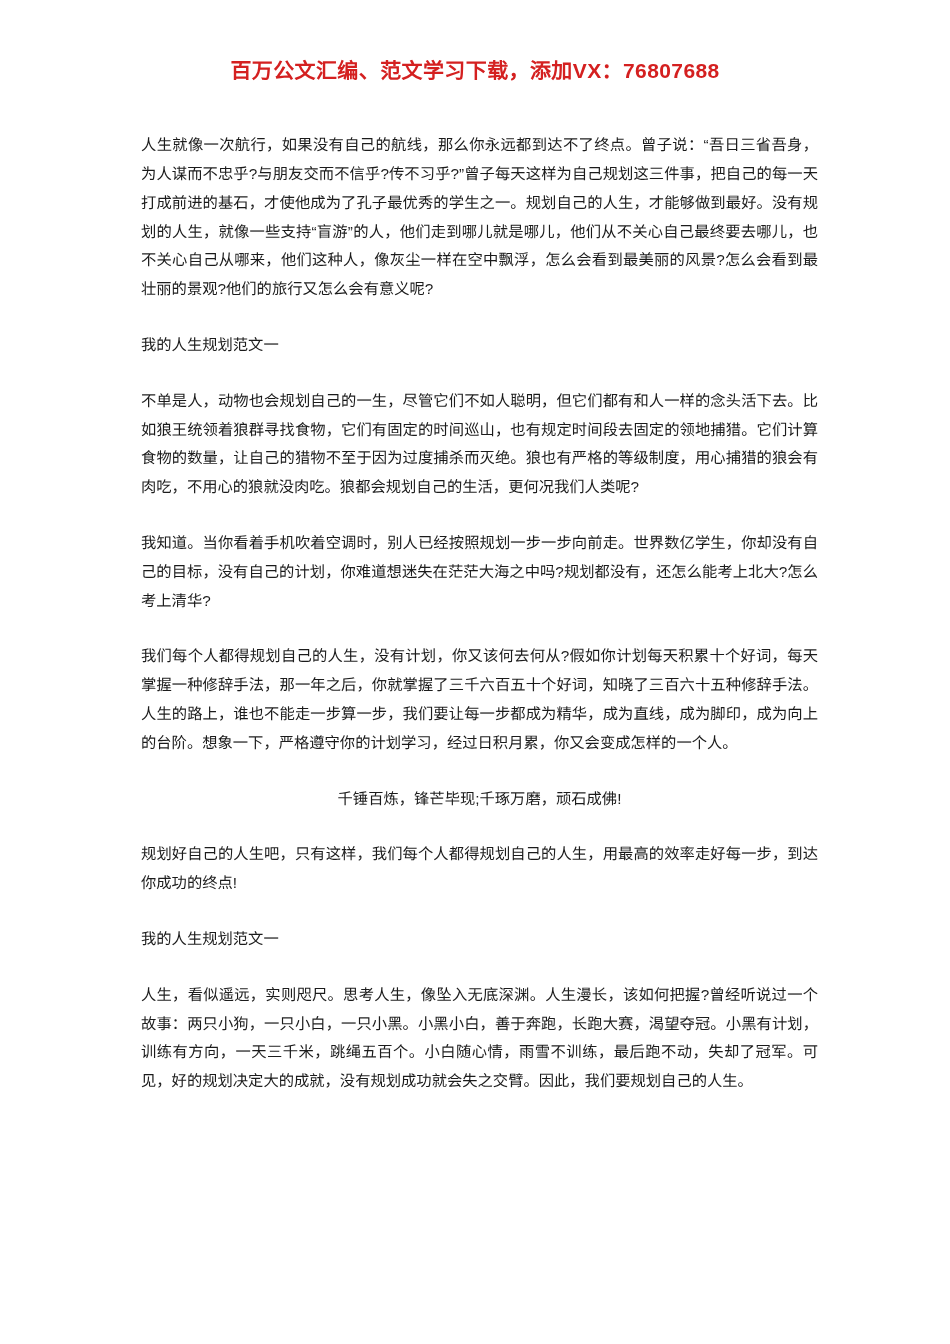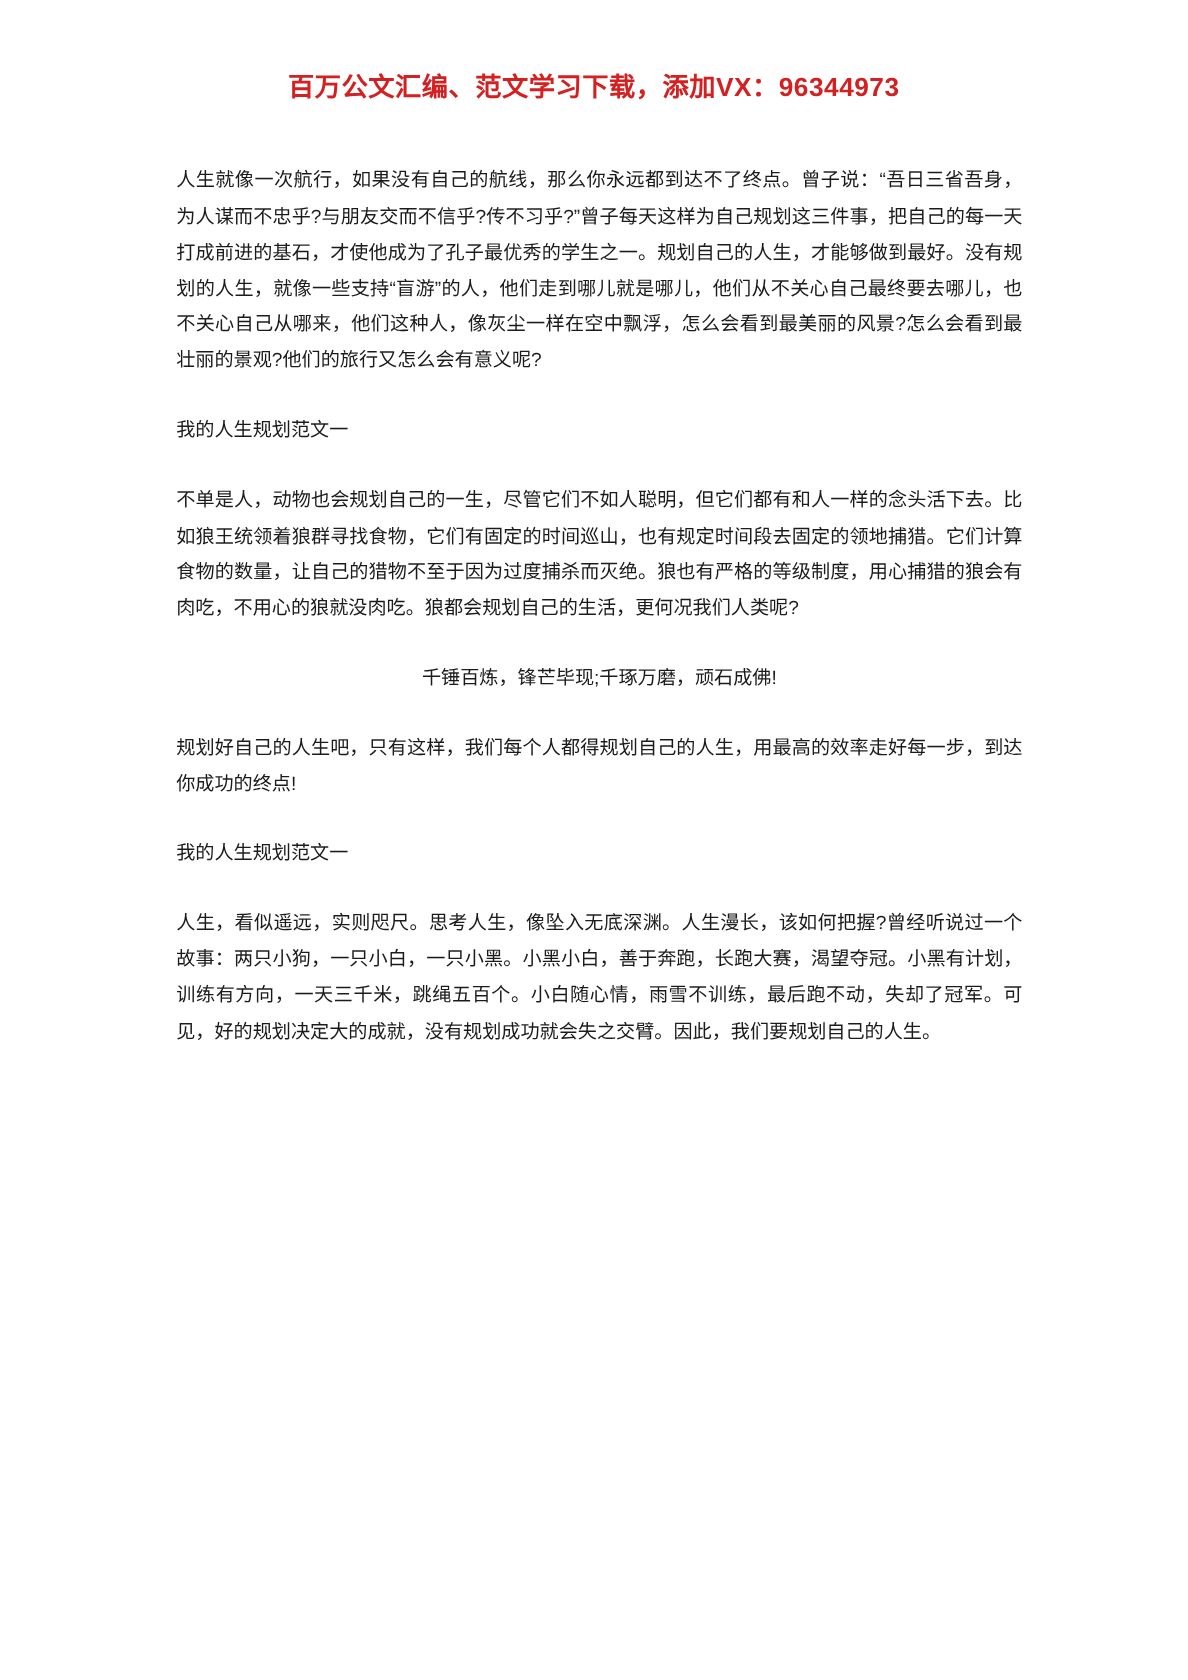--- a/index.html
+++ b/index.html
@@ -62,26 +62,28 @@
   .para:last-child {
     margin-bottom: 0;
   }
 </style>
 </head>
 <body>
 
 <div class="page">
 
   <div class="promo-banner">
-    <span class="promo-banner-text" style="color: rgb(212, 32, 32);">百万公文汇编、范文学习下载，添加VX：96344973</span>
+    <span class="promo-banner-text" style="color: rgb(212, 32, 32);">百万公文汇编、范文学习下载，添加VX：76807688</span>
   </div>
 
   <div class="doc-body">
       <p class="para">人生就像一次航行，如果没有自己的航线，那么你永远都到达不了终点。曾子说：“吾日三省吾身，为人谋而不忠乎?与朋友交而不信乎?传不习乎?”曾子每天这样为自己规划这三件事，把自己的每一天打成前进的基石，才使他成为了孔子最优秀的学生之一。规划自己的人生，才能够做到最好。没有规划的人生，就像一些支持“盲游”的人，他们走到哪儿就是哪儿，他们从不关心自己最终要去哪儿，也不关心自己从哪来，他们这种人，像灰尘一样在空中飘浮，怎么会看到最美丽的风景?怎么会看到最壮丽的景观?他们的旅行又怎么会有意义呢?</p>
       <p class="para heading">我的人生规划范文一</p>
       <p class="para">不单是人，动物也会规划自己的一生，尽管它们不如人聪明，但它们都有和人一样的念头活下去。比如狼王统领着狼群寻找食物，它们有固定的时间巡山，也有规定时间段去固定的领地捕猎。它们计算食物的数量，让自己的猎物不至于因为过度捕杀而灭绝。狼也有严格的等级制度，用心捕猎的狼会有肉吃，不用心的狼就没肉吃。狼都会规划自己的生活，更何况我们人类呢?</p>
+      <p class="para">我知道。当你看着手机吹着空调时，别人已经按照规划一步一步向前走。世界数亿学生，你却没有自己的目标，没有自己的计划，你难道想迷失在茫茫大海之中吗?规划都没有，还怎么能考上北大?怎么考上清华?</p>
+      <p class="para">我们每个人都得规划自己的人生，没有计划，你又该何去何从?假如你计划每天积累十个好词，每天掌握一种修辞手法，那一年之后，你就掌握了三千六百五十个好词，知晓了三百六十五种修辞手法。人生的路上，谁也不能走一步算一步，我们要让每一步都成为精华，成为直线，成为脚印，成为向上的台阶。想象一下，严格遵守你的计划学习，经过日积月累，你又会变成怎样的一个人。</p>
       <p class="para short">千锤百炼，锋芒毕现;千琢万磨，顽石成佛!</p>
       <p class="para">规划好自己的人生吧，只有这样，我们每个人都得规划自己的人生，用最高的效率走好每一步，到达你成功的终点!</p>
       <p class="para heading">我的人生规划范文一</p>
       <p class="para">人生，看似遥远，实则咫尺。思考人生，像坠入无底深渊。人生漫长，该如何把握?曾经听说过一个故事：两只小狗，一只小白，一只小黑。小黑小白，善于奔跑，长跑大赛，渴望夺冠。小黑有计划，训练有方向，一天三千米，跳绳五百个。小白随心情，雨雪不训练，最后跑不动，失却了冠军。可见，好的规划决定大的成就，没有规划成功就会失之交臂。因此，我们要规划自己的人生。</p>
     </div>
 
 </div>
 
 </body></html>

